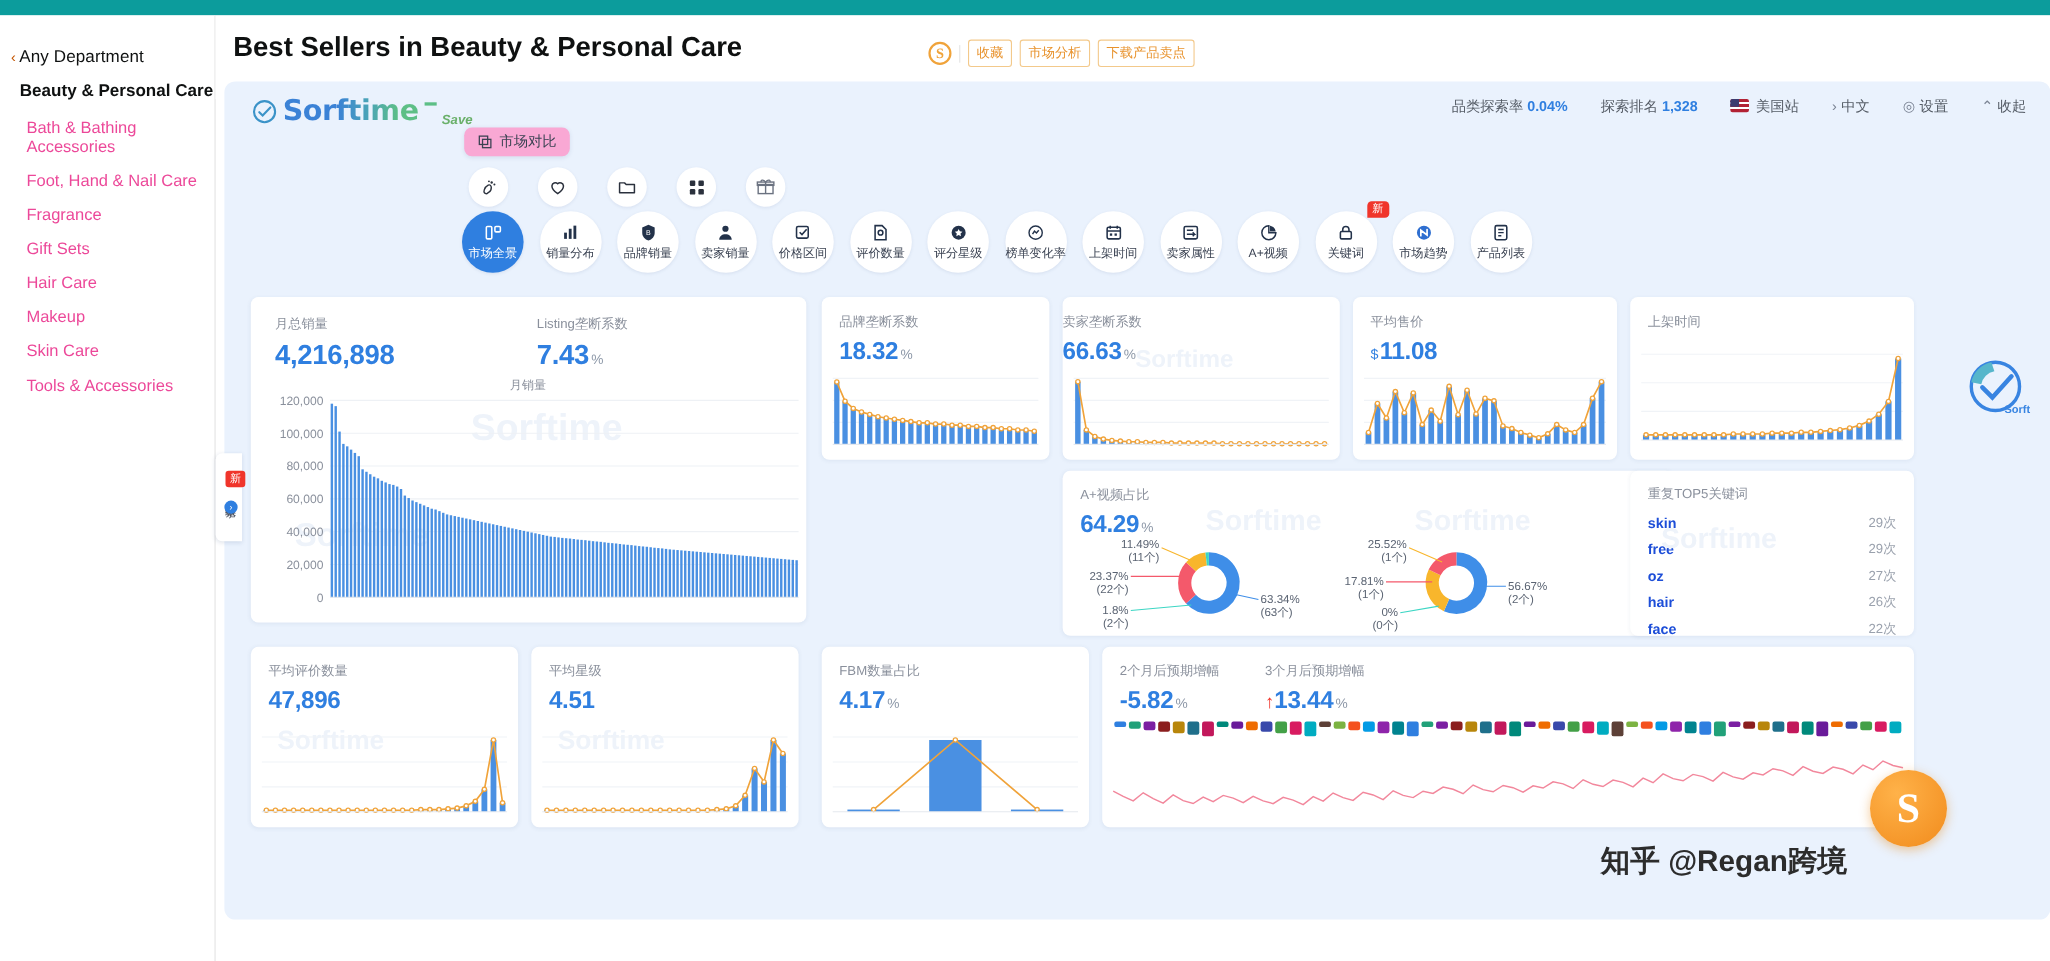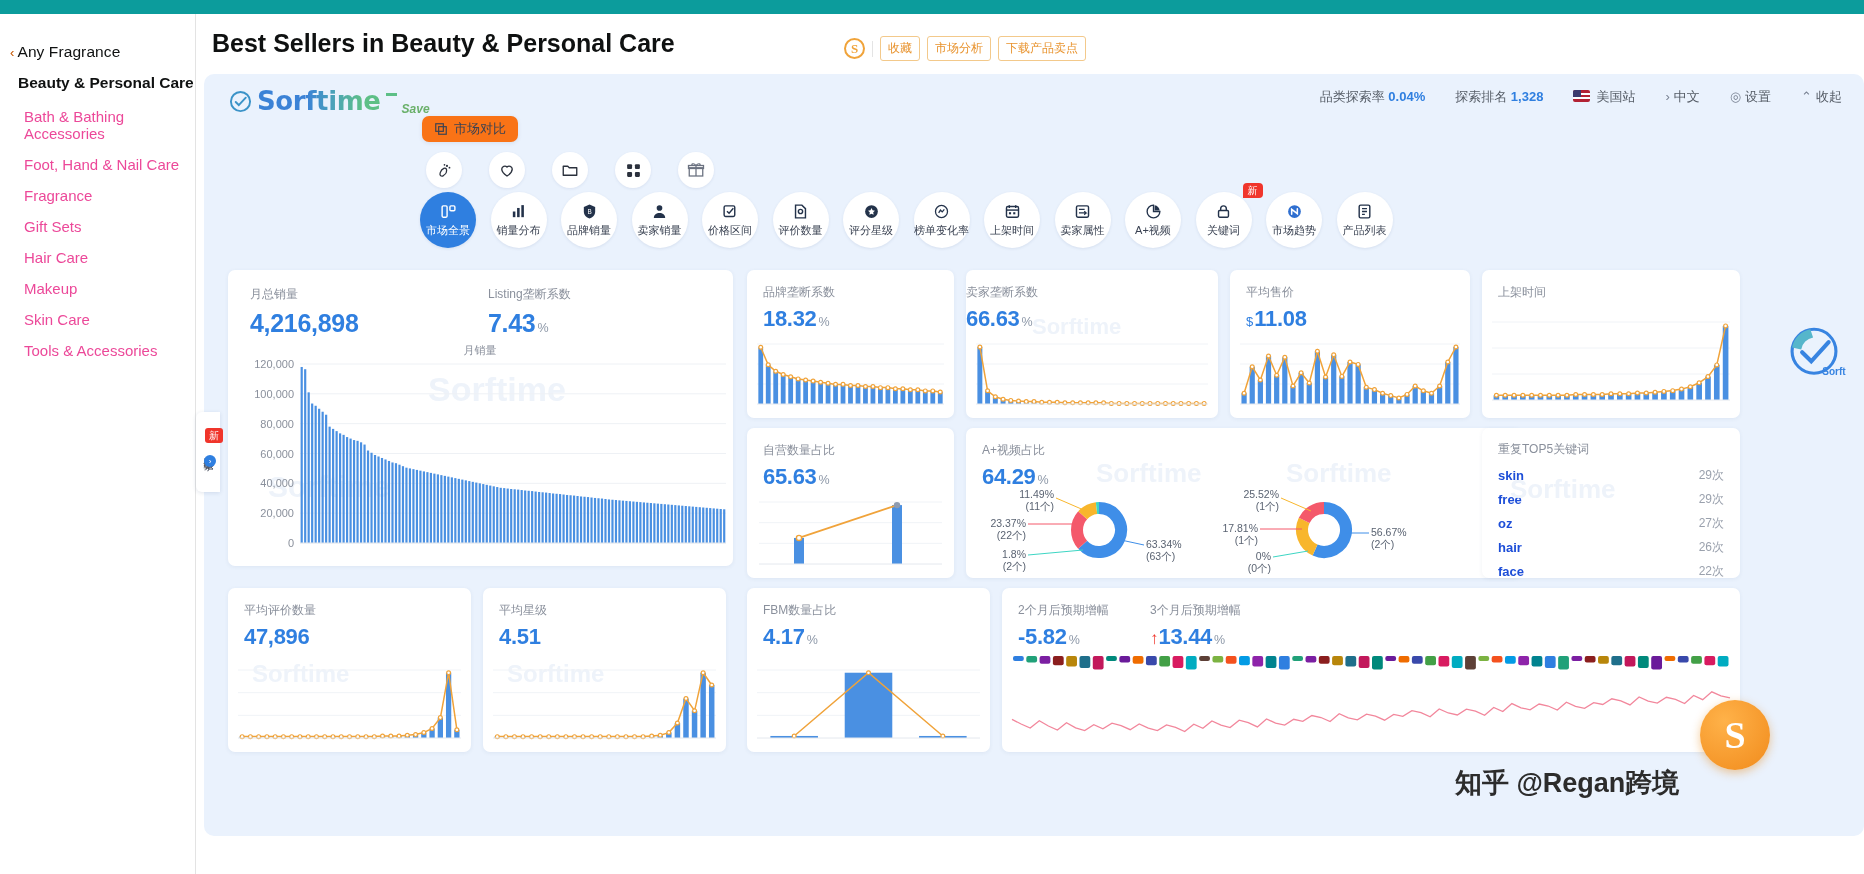--- a/index.html
+++ b/index.html
@@ -69,21 +69,21 @@
   .kv b { color:#2f7fe0; font-weight:700; }
   .flag { display:inline-block; width:17px; height:12px; border-radius:2px;
           background:linear-gradient(180deg,#b22234 0 22%,#ffffff 22% 40%,#b22234 40% 60%,#ffffff 60% 78%,#b22234 78% 100%);
           position:relative; vertical-align:-1px; margin-right:6px; }
   .flag:after { content:""; position:absolute; left:0; top:0; width:8px; height:7px; background:#3c3b6e; border-radius:2px 0 0 0;}
   .mini-ico { display:inline-block; margin-right:4px; color:#7b8494; }
 
   
   .pill-tip {
     position:absolute; left:218px; top:42px; height:26px;
-    background:#f97316; border-radius:7px; display:flex; align-items:center; gap:6px;
+    background:#f9a8d4; border-radius:7px; display:flex; align-items:center; gap:6px;
     padding:0 12px; font-size:13px; color:#3a4252; box-shadow:0 1px 4px rgba(40,70,120,.10);
   }
 
   
   .round-row { position:absolute; left:222px; top:78px; display:flex; gap:27px; }
   .round-ico {
     width:36px; height:36px; border-radius:50%; background:#fff;
     display:flex; align-items:center; justify-content:center;
     box-shadow:0 1px 3px rgba(40,70,120,.09); cursor:pointer;
   }
@@ -156,21 +156,21 @@
 </style>
 </head>
 <body>
 
 <div id="root">
 
   <div class="top-strip"></div>
 
   <div class="sidebar">
     <div class="sb-any">
-      <span class="chev">‹</span><span>Any Fragrance</span>
+      <span class="chev">‹</span><span>Any Department</span>
     </div>
     <div class="sb-cur">Beauty &amp; Personal Care</div>
     <div>
       <div class="sb-item">Bath &amp; Bathing Accessories</div>
       <div class="sb-item">Foot, Hand &amp; Nail Care</div>
       <div class="sb-item">Fragrance</div>
       <div class="sb-item">Gift Sets</div>
       <div class="sb-item">Hair Care</div>
       <div class="sb-item">Makeup</div>
       <div class="sb-item">Skin Care</div>
@@ -839,39 +839,20 @@
           <circle cx="199.51851851851853" cy="81.08" r="1.9" fill="#fff" stroke="#f0a33a" stroke-width="1.2"></circle>
           <circle cx="208.33333333333334" cy="78.74" r="1.9" fill="#fff" stroke="#f0a33a" stroke-width="1.2"></circle>
           <circle cx="217.14814814814815" cy="74.84" r="1.9" fill="#fff" stroke="#f0a33a" stroke-width="1.2"></circle>
           <circle cx="225.96296296296296" cy="68.6" r="1.9" fill="#fff" stroke="#f0a33a" stroke-width="1.2"></circle>
           <circle cx="234.7777777777778" cy="56.9" r="1.9" fill="#fff" stroke="#f0a33a" stroke-width="1.2"></circle>
           <circle cx="243.5925925925926" cy="17.900000000000006" r="1.9" fill="#fff" stroke="#f0a33a" stroke-width="1.2"></circle>
           <line x1="10" y1="92" x2="248" y2="92" stroke="#e4e8ee" stroke-width="1"></line>
         </svg>
     </div>
 
-    <div class="card" style="left:543px; top:354px; width:207px; height:150px;">
-      <div style="position:absolute;left:16px;top:14px;">
-        <div class="c-label">自营数量占比</div>
-        <div style="margin-top:6px;">
-          <span class="c-value small">65.63</span><span class="c-unit">%</span>
-        </div>
-      </div>
-      <svg width="207" height="82" viewBox="0 0 207 82" style="position:absolute;left:0;top:66px;" id="c-self">
-          <line x1="12" y1="8" x2="195" y2="8" stroke="#f0f3f7" stroke-width="1"></line>
-          <line x1="12" y1="28.666666666666668" x2="195" y2="28.666666666666668" stroke="#f0f3f7" stroke-width="1"></line>
-          <line x1="12" y1="49.333333333333336" x2="195" y2="49.333333333333336" stroke="#f0f3f7" stroke-width="1"></line>
-          <rect x="47" y="43.96" width="10" height="26.04" fill="#4a90e2"></rect>
-          <rect x="145" y="11.100000000000001" width="10" height="58.9" fill="#4a90e2"></rect>
-          <path d="M52 43.96 L150 11.100000000000001" fill="none" stroke="#f0a33a" stroke-width="1.8"></path>
-          <circle cx="52" cy="43.96" r="2.6" fill="#fff" stroke="#f0a33a" stroke-width="1.4"></circle>
-          <circle cx="150" cy="11.100000000000001" r="3.2" fill="#8e9bb0"></circle>
-          <line x1="12" y1="70" x2="195" y2="70" stroke="#e4e8ee" stroke-width="1"></line>
-        </svg>
-    </div>
 
     <div class="card" style="left:762px; top:354px; width:555px; height:150px;">
       <div style="position:absolute;left:16px;top:14px;">
         <div class="c-label">A+视频占比</div>
         <div style="margin-top:6px;">
           <span class="c-value small">64.29</span><span class="c-unit">%</span>
         </div>
       </div>
       <div class="wm" style="left:130px;top:30px;font-size:26px;">Sorftime</div>
       <div class="wm" style="left:320px;top:30px;font-size:26px;">Sorftime</div>

